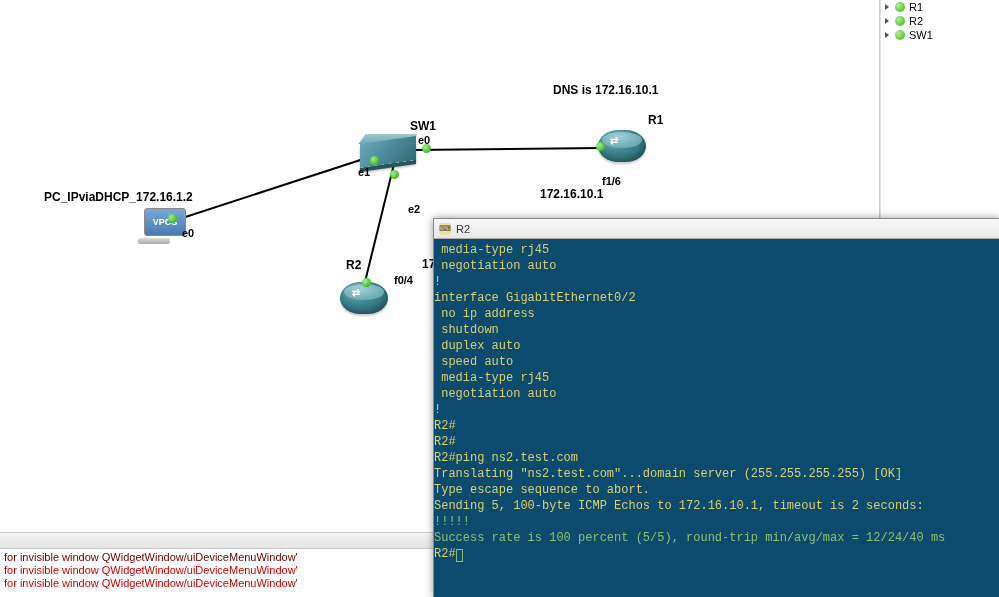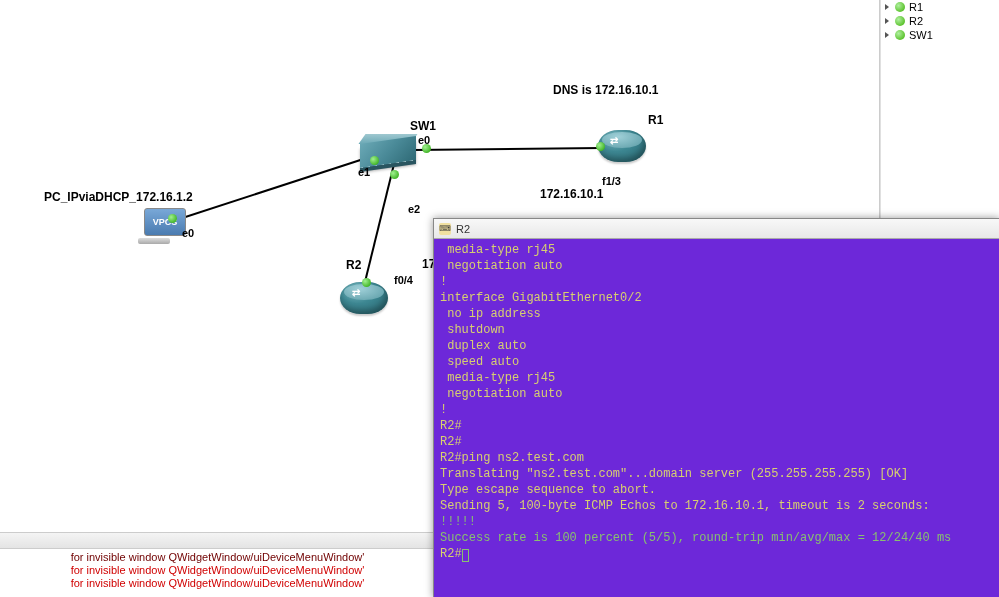--- a/index.html
+++ b/index.html
@@ -165,22 +165,22 @@
     }
     .terminal-icon {
       width: 12px; height: 12px;
       background: #f0e0a0;
       border-radius: 2px;
       font-size: 8px;
       display: flex; align-items: center; justify-content: center;
     }
     .terminal-body {
       flex: 1;
-      background: #6d28d9;
-      padding: 3px 6px;
+      background: #0c4a6e;
+      padding: 3px 0;
       font-family: "Courier New", monospace;
       font-size: 12px;
       line-height: 16px;
       overflow: hidden;
       white-space: pre;
     }
     .t-yellow { color: #d8d070; }
     .t-green { color: #88c070; }
     .cursor {
       display: inline-block;
@@ -198,21 +198,21 @@
       font-size: 11px;
       padding: 2px 4px;
       overflow: hidden;
     }
     .log-header {
       height: 16px;
       background: linear-gradient(#f4f4f4, #e4e4e4);
       border-bottom: 1px solid #ccc;
       margin: -2px -4px 2px;
     }
-    .log-line { color: #d00000; white-space: nowrap; line-height: 13px; text-align: center; }
+    .log-line { color: #d00000; white-space: nowrap; line-height: 13px; }
     .log-line.dark { color: #700000; }
   </style>
 </head>
 <body>
 
 <div class="canvas">
   <svg class="links" width="880" height="530">
     <line x1="170" y1="222" x2="385" y2="152" stroke="#000" stroke-width="2"></line>
     <line x1="413" y1="150" x2="602" y2="148" stroke="#000" stroke-width="2"></line>
     <line x1="395" y1="160" x2="363" y2="290" stroke="#000" stroke-width="2"></line>
@@ -230,21 +230,21 @@
   <div class="port-label" style="left:408px; top:203px;">e2</div>
 
   <div class="label" style="left:620px; top:113px;">R1</div>
   <div class="router" style="left:598px; top:130px;">
     <div class="router-body">
         <div class="router-top"></div>
         <div class="router-arrows">⇄</div>
       </div>
   </div>
   <div class="label" style="font-weight:bold; left:512px; top:159px;margin-top:28px;">172.16.10.1</div>
-  <div class="port-label" style="left:602px; top:175px;">f1/3</div>
+  <div class="port-label" style="left:602px; top:175px;">f1/6</div>
 
   <div class="label" style="left:318px; top:258px;">R2</div>
   <div class="router" style="left:340px; top:282px;">
     <div class="router-body">
         <div class="router-top"></div>
         <div class="router-arrows">⇄</div>
       </div>
   </div>
   <div class="label" style="font-weight:bold; left:394px; top:257px;">172.16.10.5</div>
   <div class="port-label" style="left:394px; top:274px;">f0/4</div>

